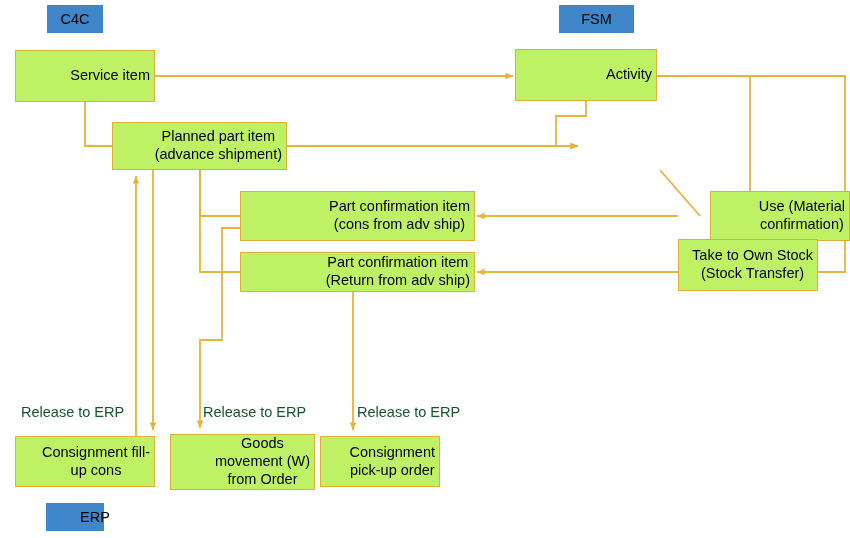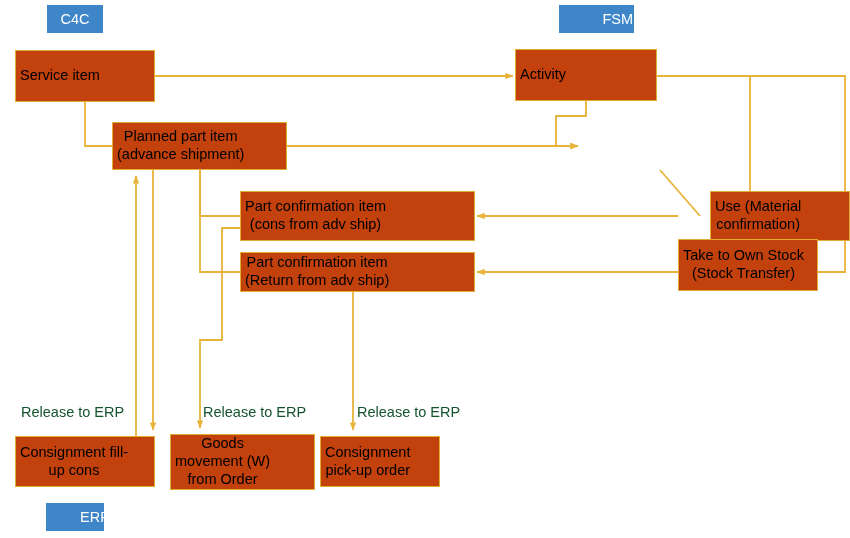--- a/index.html
+++ b/index.html
@@ -5,32 +5,32 @@
   html,body{margin:0;padding:0;background:#ffffff;}
   body{
     width:850px;height:538px;position:relative;overflow:hidden;
     font-family:"Liberation Sans","DejaVu Sans",sans-serif;
   }
   #canvas{position:absolute;left:0;top:0;width:850px;height:538px;}
   svg.edges{position:absolute;left:0;top:0;width:850px;height:538px;pointer-events:none;}
 
   .node{
     position:absolute;box-sizing:border-box;
-    background:#c2410c;border:1px solid #E0AE33;
-    display:flex;align-items:center;justify-content:flex-start;text-align:center;
+    background:#bef264;border:1px solid #E0AE33;
+    display:flex;align-items:center;justify-content:flex-end;text-align:center;
     color:#000000;font-size:14.5px;line-height:1.22;
     padding:2px 4px;z-index:3;
   }
   .node .txt{display:block;white-space:pre-line;}
 
   .badge{
     position:absolute;box-sizing:border-box;
     background:#3F86C8;border:1px solid #3F86C8;
     display:flex;align-items:center;justify-content:center;
-    color:#ffffff;font-size:14.5px;z-index:4;
+    color:#000000;font-size:14.5px;z-index:4;
   }
 
   .edge-label{
     position:absolute;color:#14532d;font-size:14.5px;
     white-space:nowrap;z-index:5;background:transparent;
   }
 </style>
 </head>
 <body>
 
@@ -73,21 +73,21 @@
       <path d="M240,228 L222,228 L222,340 L200,340 L200,428" marker-end="url(#ar)"></path>
 
       <path d="M353,291 L353,430" marker-end="url(#ar)"></path>
     </g>
   </svg>
 
   <div class="badge" style="left:47px;top:5px;width:56px;height:28px;">
     <span>C4C</span>
   </div>
 
-  <div class="badge" style="left:559px;top:5px;width:75px;height:28px;justify-content:flex-end;">
+  <div class="badge" style="left:559px;top:5px;width:75px;height:28px;">
     <span>FSM</span>
   </div>
 
   <div class="badge" style="left:46px;top:503px;width:58px;height:28px;padding-left:40px;">
     <span>ERP</span>
   </div>
 
   <div class="node" style="left:15px;top:50px;width:140px;height:52px;">
     <span class="txt">Service item</span>
   </div>

